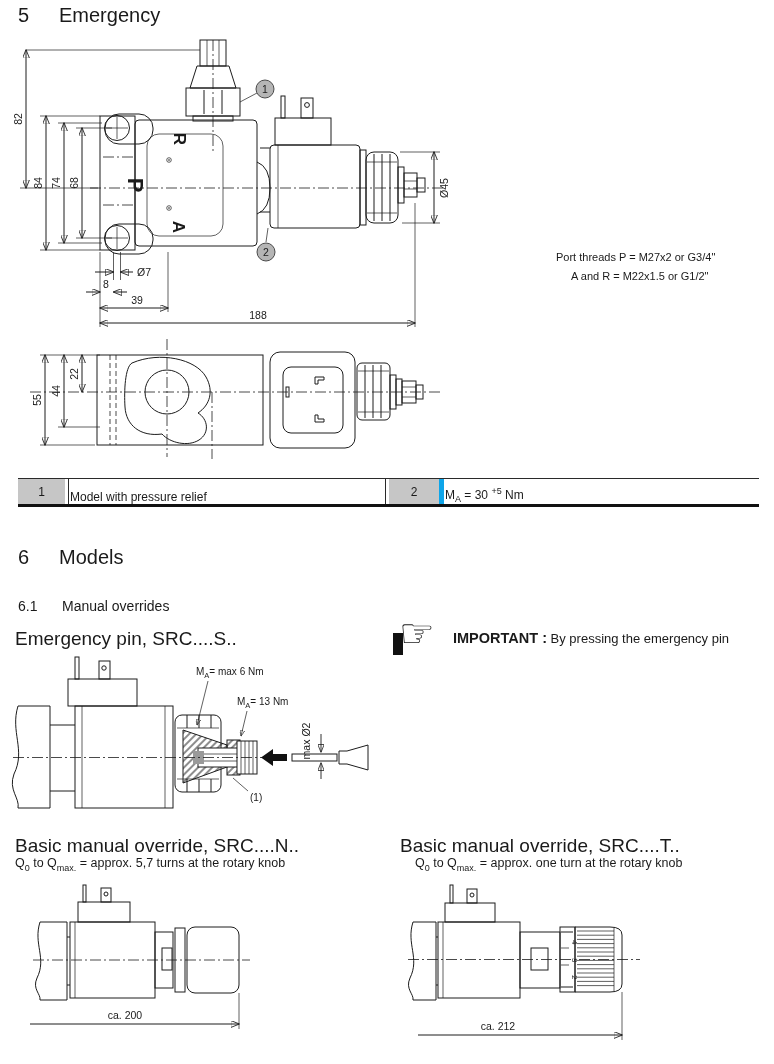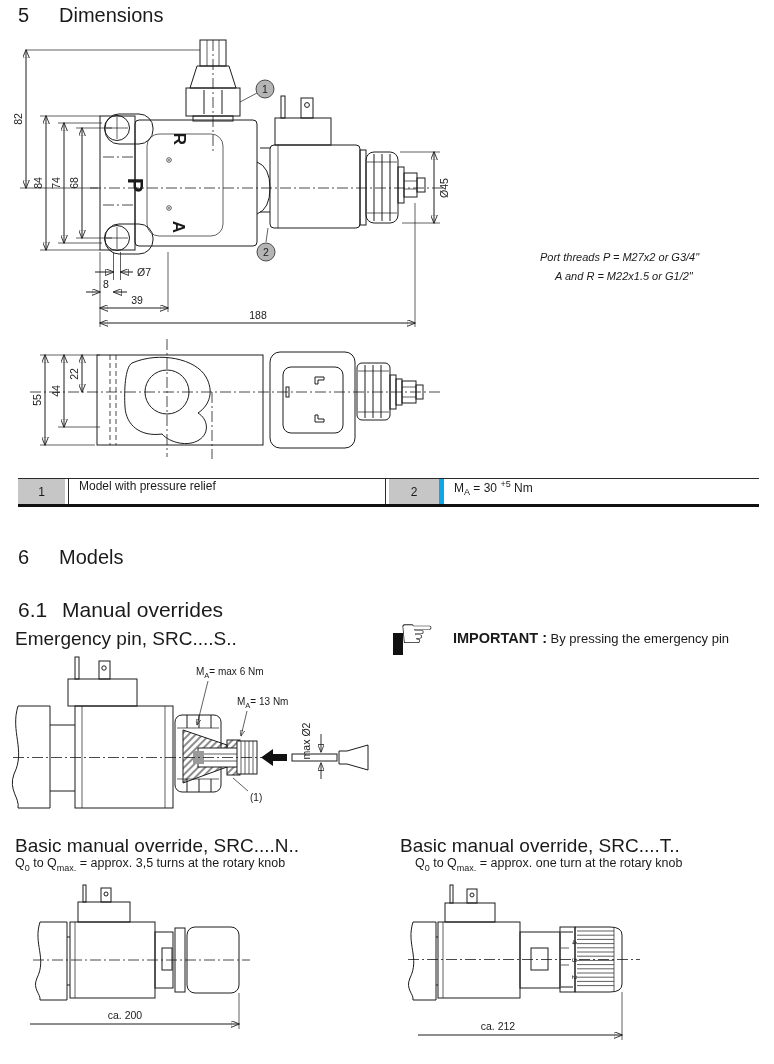--- a/index.html
+++ b/index.html
@@ -1,33 +1,33 @@
 <!DOCTYPE html>
 <html><head>
 <meta charset="utf-8">
 <style>
   html,body{margin:0;padding:0;background:#fff;}
   .page{position:relative;width:774px;height:1064px;background:#ffffff;overflow:hidden;
         font-family:"Liberation Sans", sans-serif;color:#1a1a1a;}
   .abs{position:absolute;}
   .h1{font-size:20px;display:flex;}
   .h1 .num{width:41px;}
-  .h2{font-size:21px;display:flex;}
+  .h2{font-size:14px;display:flex;}
   .h2 .num{width:44px;}
   .figtitle{font-size:19px;}
   .qline{font-size:12.5px;}
   .qline sub{font-size:9px;}
   .portthreads{font-size:11px;line-height:1.0;}
   .portthreads .l2{margin-left:15px;margin-top:8px;}
   
   .legend{display:flex;box-sizing:border-box;border-top:1px solid #2a2a2a;border-bottom:3px solid #111;
           height:29px;font-size:12px;align-items:stretch;}
   .lg-num{width:47px;background:#c6c6c6;display:flex;align-items:center;justify-content:center;}
   .lg-gap{width:3px;background:#fff;}
-  .lg-text{display:flex;align-items:flex-start;padding-left:10px;border-left:1px solid #2a2a2a;box-sizing:border-box;}
+  .lg-text{display:flex;align-items:flex-end;padding-left:1px;border-left:1px solid #2a2a2a;box-sizing:border-box;}
   .lg-text1{width:318px;border-right:1px solid #2a2a2a;}
   .lg-num2{width:50px;}
   .lg-text2{flex:1;}
   sub{font-size:9px;}
   sup{font-size:9px;}
   
   .imp{display:flex;align-items:flex-start;}
   .hand{position:relative;width:58px;height:40px;flex:0 0 auto;}
   .hand .cuff{position:absolute;left:2px;top:9px;width:10px;height:22px;background:#111;}
   .hand .point{position:absolute;left:8px;top:-11px;font-size:40px;line-height:1;}
@@ -65,21 +65,21 @@
         <path d="M0,0 L10,4 L0,8 Z" fill="#1c1c1c" stroke="none"></path>
       </marker>
       <pattern id="hatch" width="5" height="5" patternUnits="userSpaceOnUse" patternTransform="rotate(45)">
         <line x1="1" y1="0" x2="1" y2="5" stroke="#1c1c1c" stroke-width="1"></line>
       </pattern>
     </defs>
   </svg>
 
   <div class="abs h1" style="left:18px;top:4px;">
     <span class="num">5</span>
-    <span>Dimensions</span>
+    <span>Emergency</span>
   </div>
 
   <svg class="abs" style="left:10px;top:40px;" width="460" height="296" viewBox="0 0 460 296">
 
     <g class="dim">
       <line x1="16" y1="10" x2="190" y2="10" class="thin"></line>
       <line x1="16" y1="10" x2="16" y2="148" marker-start="url(#ah)" marker-end="url(#ah)"></line>
       <line x1="10" y1="148" x2="88" y2="148" class="thin"></line>
       <line x1="30" y1="76" x2="90" y2="76" class="thin"></line>
       <line x1="30" y1="210" x2="90" y2="210" class="thin"></line>
@@ -181,21 +181,21 @@
       <text x="96" y="248" class="dimtxt">8</text>
       <line x1="158" y1="212" x2="158" y2="272" class="thin"></line>
       <line x1="90" y1="268" x2="158" y2="268" marker-start="url(#ah)" marker-end="url(#ah)"></line>
       <text x="127" y="264" class="dimtxt">39</text>
       <line x1="405" y1="163" x2="405" y2="287" class="thin"></line>
       <line x1="90" y1="283" x2="405" y2="283" marker-start="url(#ah)" marker-end="url(#ah)"></line>
       <text x="248" y="279" class="dimtxt">188</text>
     </g>
   </svg>
 
-  <div class="abs portthreads" style="left:540px;top:252px;font-style:italic;">
+  <div class="abs portthreads" style="left:556px;top:252px;">
     <div>Port threads P = M27x2 or G3/4"</div>
     <div class="l2">A and R = M22x1.5 or G1/2"</div>
   </div>
 
   <svg class="abs" style="left:20px;top:337px;" width="440" height="130" viewBox="0 0 440 130">
     <g class="dim">
       <line x1="20" y1="18" x2="80" y2="18" class="thin"></line>
       <line x1="20" y1="108" x2="75" y2="108" class="thin"></line>
       <line x1="38" y1="90" x2="80" y2="90" class="thin"></line>
       <line x1="25" y1="18" x2="25" y2="108" marker-start="url(#ah)" marker-end="url(#ah)"></line>
@@ -333,21 +333,21 @@
       <rect x="287" y="106" width="45" height="7" class="whitefill"></rect>
       <path d="M334,103 h8 l21,-6 v25 l-21,-6 h-8 Z"></path>
       <text class="dimtxt" transform="translate(305,93) rotate(-90)">max Ø2</text>
       <line x1="316" y1="86" x2="316" y2="104" class="dim" marker-end="url(#ah)"></line>
       <line x1="316" y1="131" x2="316" y2="115" class="dim" marker-end="url(#ah)"></line>
     </g>
   </svg>
 
   <div class="abs figtitle" style="left:15px;top:835px;">Basic manual override, SRC....N..</div>
   <div class="abs qline" style="left:15px;top:856px;">
-    <span>Q</span><sub>0</sub><span> to Q</span><sub>max.</sub><span> = approx. 3,5 turns at the rotary knob</span>
+    <span>Q</span><sub>0</sub><span> to Q</span><sub>max.</sub><span> = approx. 5,7 turns at the rotary knob</span>
   </div>
 
   <div class="abs figtitle" style="left:400px;top:835px;">Basic manual override, SRC....T..</div>
   <div class="abs qline" style="left:415px;top:856px;">
     <span>Q</span><sub>0</sub><span> to Q</span><sub>max.</sub><span> = approx. one turn at the rotary knob</span>
   </div>
 
   <svg class="abs" style="left:25px;top:882px;" width="340" height="165" viewBox="0 0 340 165">
     <g>
       <line x1="15" y1="40" x2="42" y2="40"></line>

